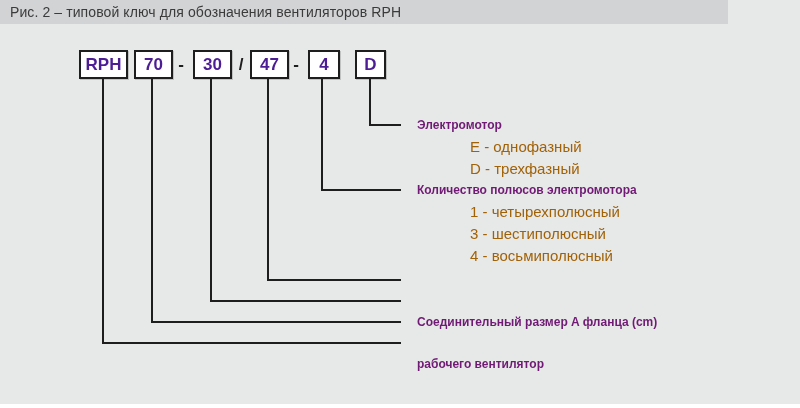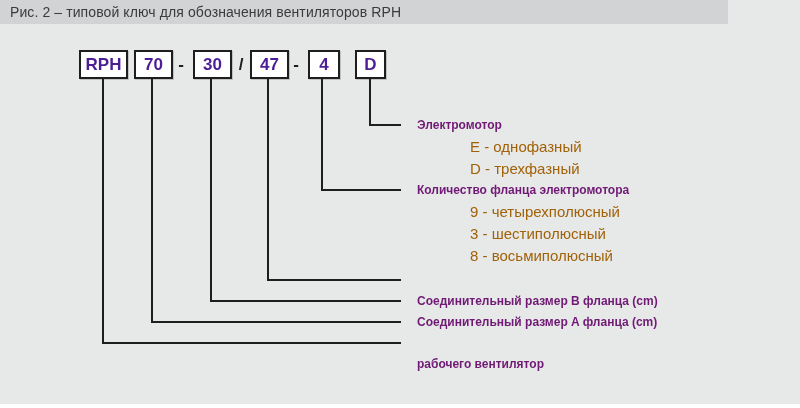--- a/index.html
+++ b/index.html
@@ -124,23 +124,22 @@
     <div class="vline" style="left:151px; top:79px;  height:244px"></div>
     <div class="hline" style="left:151px; top:321px; width:250px"></div>
 
     <div class="vline" style="left:102px; top:79px;  height:265px"></div>
     <div class="hline" style="left:102px; top:342px; width:299px"></div>
 
     <div class="lbl" style="top:116px">Электромотор</div>
     <div class="sub" style="top:138px">E - однофазный</div>
     <div class="sub" style="top:160px">D - трехфазный</div>
 
-    <div class="lbl" style="top:181px">Количество фланца электромотора</div>
-    <div class="sub" style="top:203px">9 - четырехполюсный</div>
+    <div class="lbl" style="top:181px">Количество полюсов электромотора</div>
+    <div class="sub" style="top:203px">1 - четырехполюсный</div>
     <div class="sub" style="top:225px">3 - шестиполюсный</div>
-    <div class="sub" style="top:247px">8 - восьмиполюсный</div>
+    <div class="sub" style="top:247px">4 - восьмиполюсный</div>
 
-    <div class="lbl" style="top:292px">Соединительный размер B фланца (cm)</div>
     <div class="lbl" style="top:313px">Соединительный размер A фланца (cm)</div>
     <div class="lbl" style="top:355px">рабочего вентилятор</div>
 
   </div>
 </div>
 
 </body></html>

